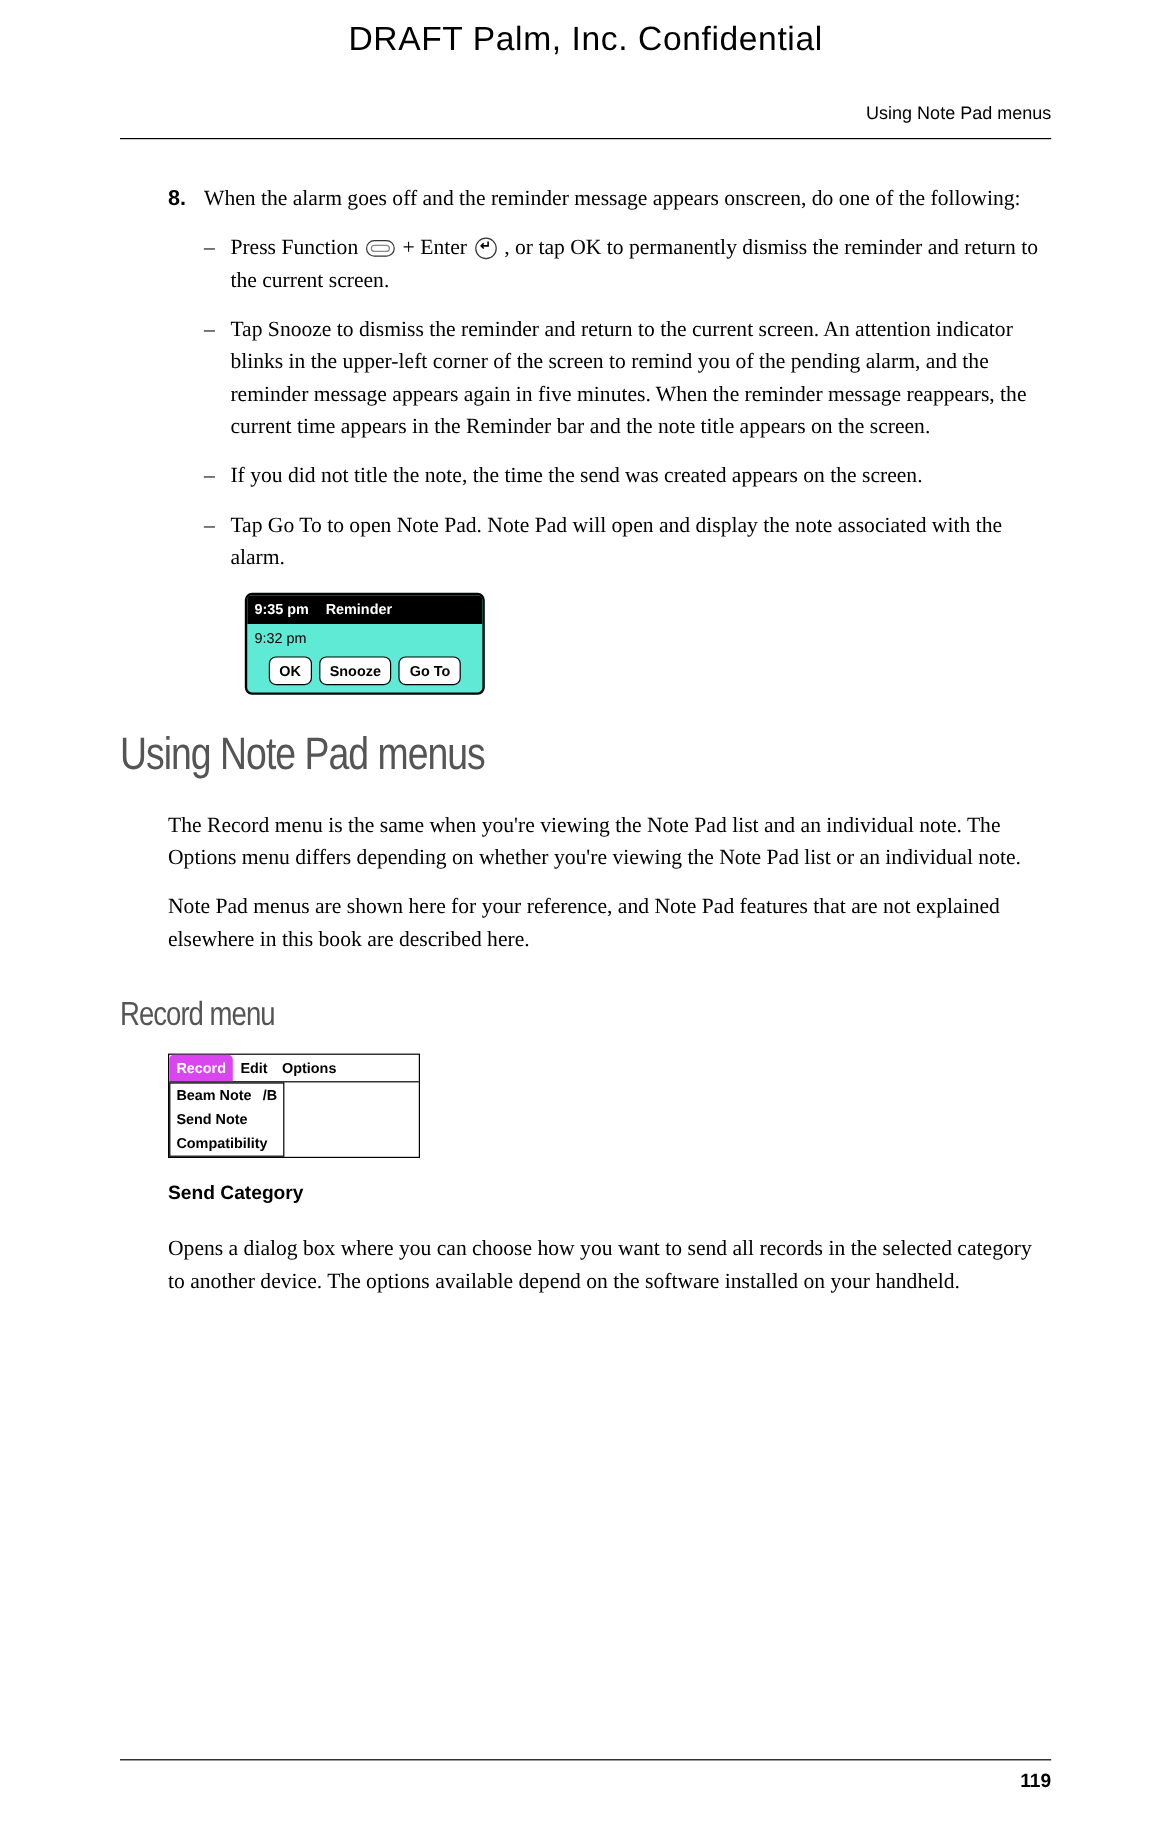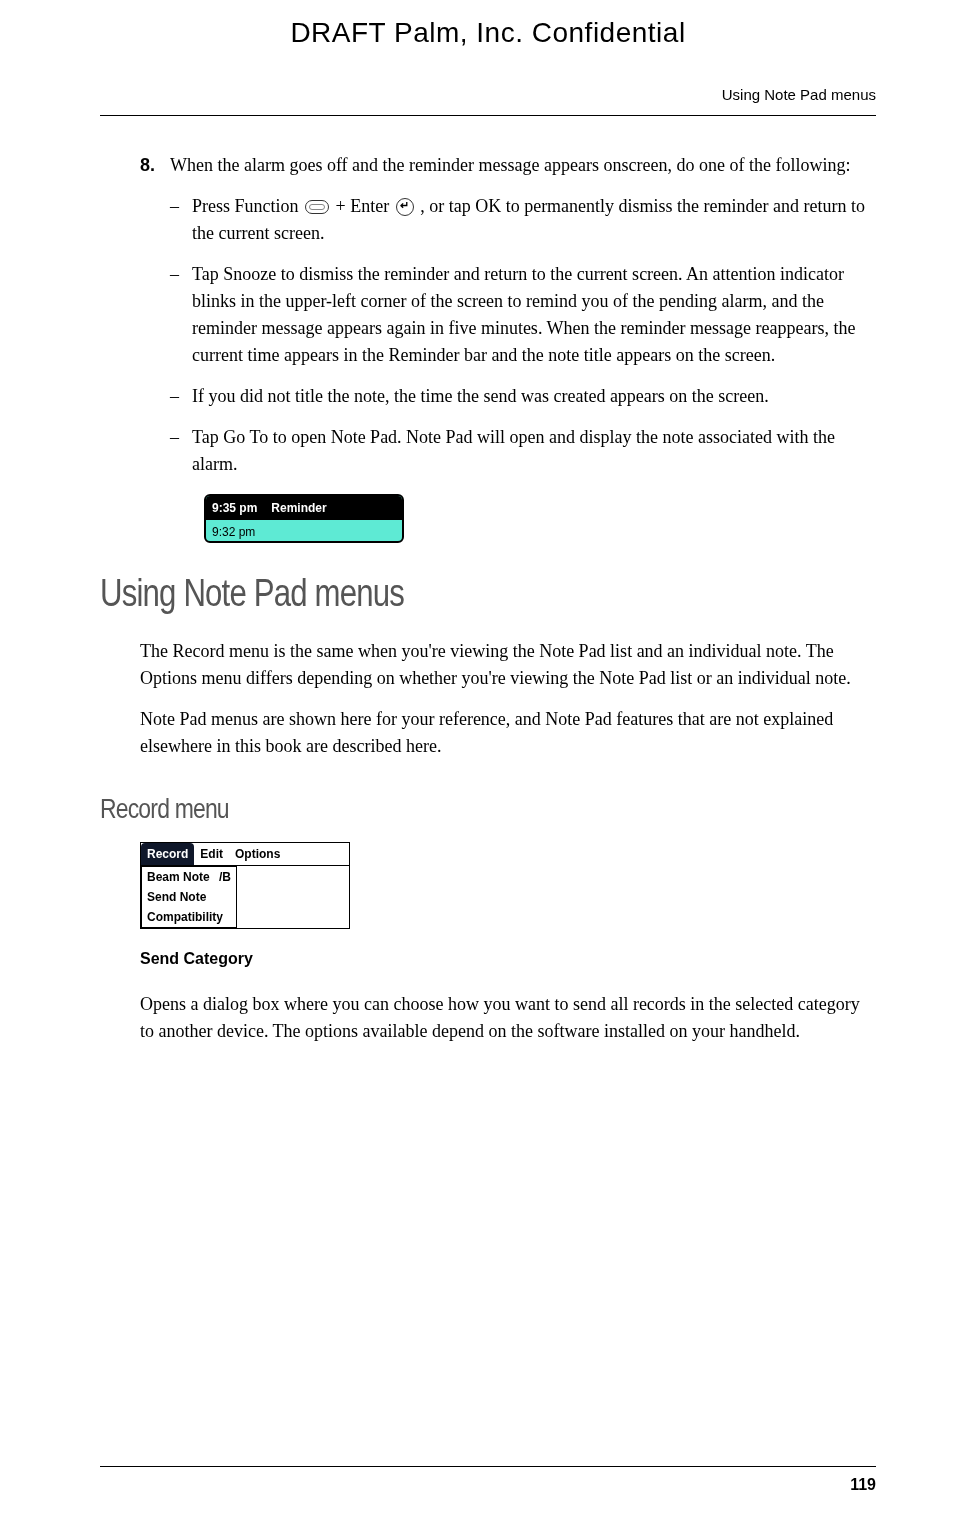--- a/index.html
+++ b/index.html
@@ -167,21 +167,21 @@
     }
     .menu-bar {
       display: flex;
       border-bottom: 1px solid #000;
     }
     .menu-tab {
       padding: 2px 6px;
       font-weight: bold;
     }
     .menu-tab.sel {
-      background: #0f172a;
+      background: #d946ef;
       color: #fff;
       border-radius: 4px 4px 0 0;
     }
     .menu-drop {
       border: 1px solid #000;
       width: 96px;
     }
     .menu-row {
       display: flex;
       justify-content: space-between;
@@ -257,20 +257,25 @@
       <div class="sub-dash">–</div>
       <div>Tap Go To to open Note Pad. Note Pad will open and display the note associated with the alarm.</div>
     </div>
 
     <div class="reminder-screenshot">
       <div class="rem-titlebar">
         <span>9:35 pm</span>
         <span>Reminder</span>
       </div>
       <div class="rem-time">9:32 pm</div>
+      <div class="rem-buttons">
+        <div class="rem-btn">OK</div>
+        <div class="rem-btn">Snooze</div>
+        <div class="rem-btn">Go To</div>
+      </div>
     </div>
   </div>
 
   <h1 class="section-heading">Using Note Pad menus</h1>
 
   <p class="body-para">The Record menu is the same when you're viewing the Note Pad list and an individual note. The Options menu differs depending on whether you're viewing the Note Pad list or an individual note.</p>
   <p class="body-para">Note Pad menus are shown here for your reference, and Note Pad features that are not explained elsewhere in this book are described here.</p>
 
   <h2 class="section-heading h2">Record menu</h2>
 

